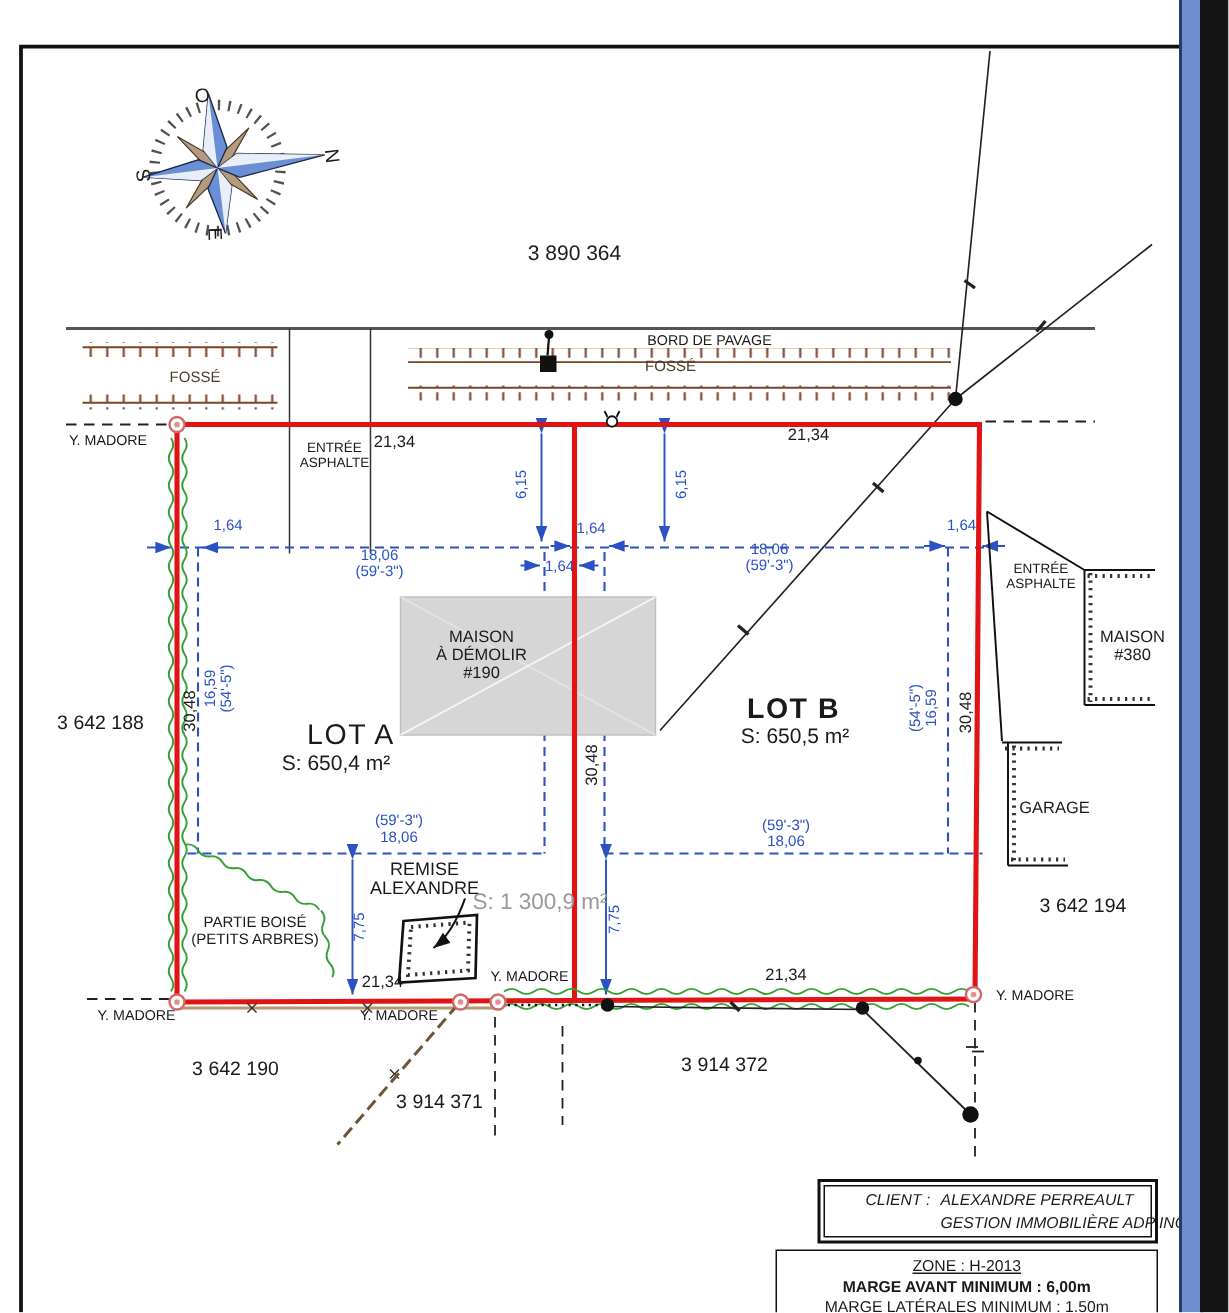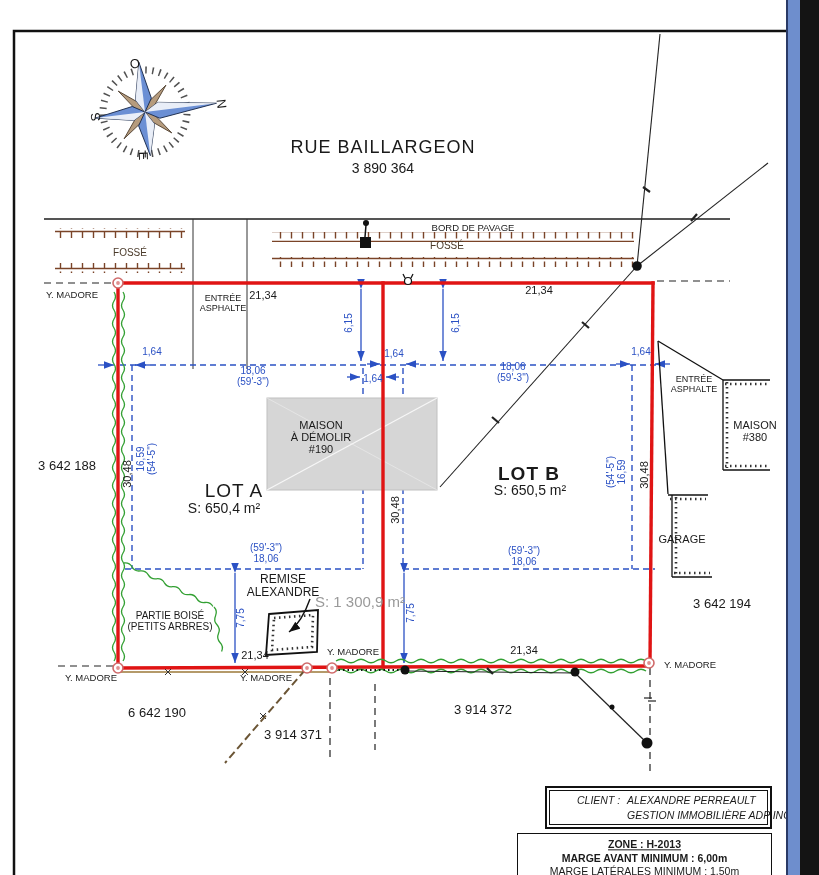--- a/index.html
+++ b/index.html
@@ -226,21 +226,20 @@
         <polygon points="0,0 8,13 0,44"></polygon>
       </g>
     </g>
   </svg>
 
   <div class="txt" style="left:135px;top:64px;font-size:13px;transform:translate(-50%,-50%) rotate(-8deg);">O</div>
   <div class="txt" style="left:221px;top:104px;font-size:13px;transform:translate(-50%,-50%) rotate(83deg);">N</div>
   <div class="txt" style="left:96px;top:117px;font-size:13px;transform:translate(-50%,-50%) rotate(-97deg);">S</div>
   <div class="txt" style="left:143px;top:156px;font-size:13px;transform:translate(-50%,-50%) rotate(88deg);">E</div>
 
-  <div class="txt" style="left:383px;top:148px;font-size:18px;letter-spacing:1px;">RUE BAILLARGEON</div>
   <div class="txt" style="left:383px;top:169px;font-size:14px;">3 890 364</div>
   <div class="txt" style="left:473px;top:208px;font-size:9.5px;margin-top:20px;">BORD DE PAVAGE</div>
 
   <div class="txt brown" style="left:130px;top:253px;font-size:10px;">FOSSÉ</div>
   <div class="txt brown" style="left:447px;top:246px;font-size:10px;">FOSSÉ</div>
 
   <div class="txt" style="left:223px;top:304px;font-size:9px;">
     <div>ENTRÉE</div>
     <div>ASPHALTE</div>
   </div>
@@ -310,40 +309,40 @@
 
   <div class="txt" style="left:283px;top:586px;font-size:12px;">
     <div>REMISE</div>
     <div>ALEXANDRE</div>
   </div>
   <div class="txt" style="left:170px;top:622px;font-size:10px;">
     <div>PARTIE BOISÉ</div>
     <div>(PETITS ARBRES)</div>
   </div>
 
-  <div class="txt" style="left:67px;top:466px;font-size:13px;">3 642 188</div>
+  <div class="txt" style="left:67px;top:482px;font-size:13px;">3 642 188</div>
   <div class="txt" style="left:722px;top:604px;font-size:13px;">3 642 194</div>
-  <div class="txt" style="left:157px;top:713px;font-size:13px;">6 642 190</div>
+  <div class="txt" style="left:157px;top:713px;font-size:13px;">3 642 190</div>
   <div class="txt" style="left:293px;top:735px;font-size:13px;">3 914 371</div>
   <div class="txt" style="left:483px;top:710px;font-size:13px;">3 914 372</div>
 
   <div class="txt" style="left:755px;top:432px;font-size:11px;">
     <div>MAISON</div>
     <div>#380</div>
   </div>
-  <div class="txt" style="left:682px;top:540px;font-size:11px;">GARAGE</div>
+  <div class="txt" style="left:703px;top:540px;font-size:11px;">GARAGE</div>
 
   <div class="boxline" style="left:545px;top:786px;width:223px;height:39px;">
     <div class="boxinner"></div>
     <div class="txt it" style="left:30px;top:13px;transform:translate(0,-50%);font-size:10.5px;">CLIENT :</div>
     <div class="txt it" style="left:80px;top:13px;transform:translate(0,-50%);font-size:10.5px;">ALEXANDRE PERREAULT</div>
     <div class="txt it" style="left:80px;top:28px;transform:translate(0,-50%);font-size:10.5px;">GESTION IMMOBILIÈRE ADP INC.</div>
   </div>
 
   <div style="position:absolute;left:517px;top:833px;width:253px;height:60px;border:1.5px solid #111;background:#fff;">
-    <div class="txt u" style="left:50%;top:11px;font-size:10.5px;font-weight:bold;">ZONE : H-2013</div>
+    <div class="txt u" style="left:50%;top:11px;font-size:10.5px;">ZONE : H-2013</div>
     <div class="txt" style="left:50%;top:25px;font-size:10.5px;font-weight:bold;">MARGE AVANT MINIMUM : 6,00m</div>
     <div class="txt" style="left:50%;top:38px;font-size:10.5px;">MARGE LATÉRALES MINIMUM : 1.50m</div>
   </div>
 
   <div class="pageblue" style="left:786px;"></div>
   <div class="pagedark" style="left:800px;"></div>
 </div>
 
 </body></html>

